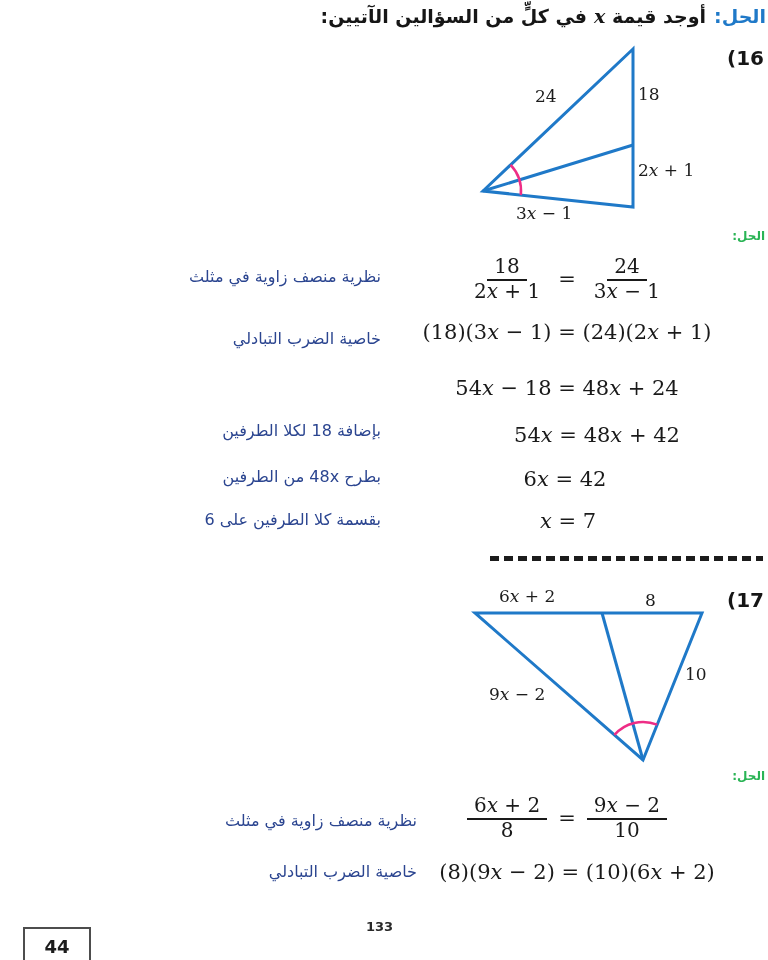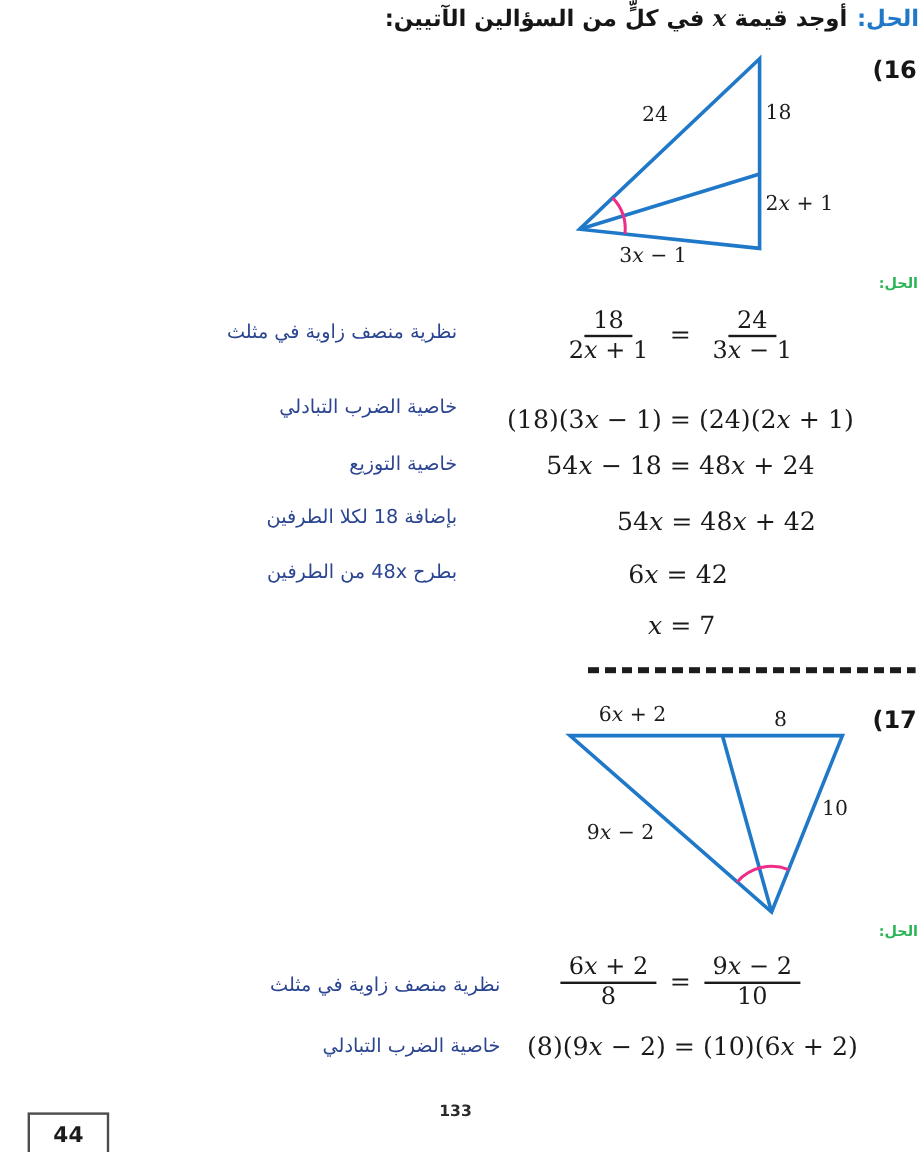--- a/index.html
+++ b/index.html
@@ -87,33 +87,33 @@
       <span class="den math" style="display:block;">2<span class="vx">x</span> + 1</span>
     </span>
     <span class="eqsign">=</span>
     <span class="frac">
       <span class="num math">24</span>
       <span class="den math" style="display:block;">3<span class="vx">x</span> − 1</span>
     </span>
   </div>
   <div class="reason" style="top:267px;left:0;width:337px;">نظرية منصف زاوية في مثلث</div>
 
-  <div class="eq math" style="left:400px;top:338px;width:334px;">(18)(3<span class="vx">x</span> − 1) = (24)(2<span class="vx">x</span> + 1)</div>
+  <div class="eq math" style="left:400px;top:320px;width:334px;">(18)(3<span class="vx">x</span> − 1) = (24)(2<span class="vx">x</span> + 1)</div>
   <div class="reason" style="top:329px;left:0;width:337px;">خاصية  الضرب التبادلي</div>
 
   <div class="eq math" style="left:400px;top:376px;width:334px;">54<span class="vx">x</span> − 18 = 48<span class="vx">x</span> + 24</div>
-  <div class="reason" style="top:377px;left:0;width:337px;">خاصية التوزيع</div>
 
   <div class="eq math" style="left:430px;top:423px;width:334px;">54<span class="vx">x</span> = 48<span class="vx">x</span> + 42</div>
   <div class="reason" style="top:421px;left:0;width:337px;">بإضافة 18 لكلا الطرفين</div>
 
   <div class="eq math" style="left:398px;top:467px;width:334px;">6<span class="vx">x</span> = 42</div>
   <div class="reason" style="top:467px;left:0;width:337px;">بطرح 48x من الطرفين</div>
 
   <div class="eq math" style="left:401px;top:509px;width:334px;"><span class="vx">x</span> = 7</div>
+  <div class="reason" style="top:510px;left:0;width:337px;">بقسمة كلا الطرفين على 6</div>
 
   <div class="dashes" style="left:490px;top:556px;width:273px;"></div>
 
   <div class="qnum" style="top:588px;right:4px;">(17</div>
 
   <svg class="diag" style="left:450px;top:600px;" width="270" height="168" viewBox="0 0 270 168">
     <path class="tri" d="M25 13 L252 13 L193 160 Z"></path>
     <path class="tri" d="M152 13 L193 160"></path>
     <path class="arc" d="M164.4 134.9 A38 38 0 0 1 207.2 124.7"></path>
   </svg>

